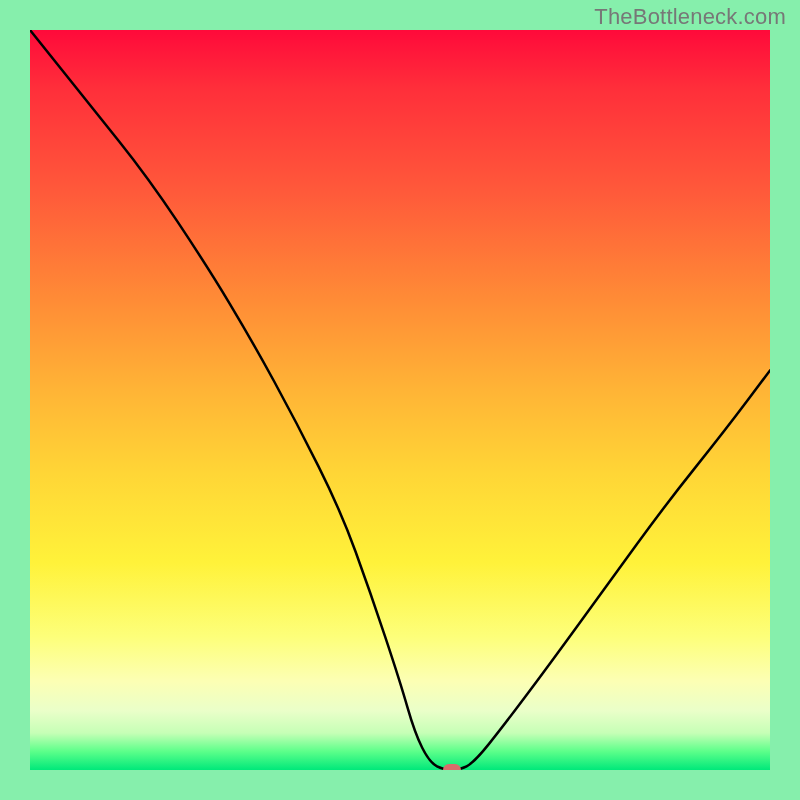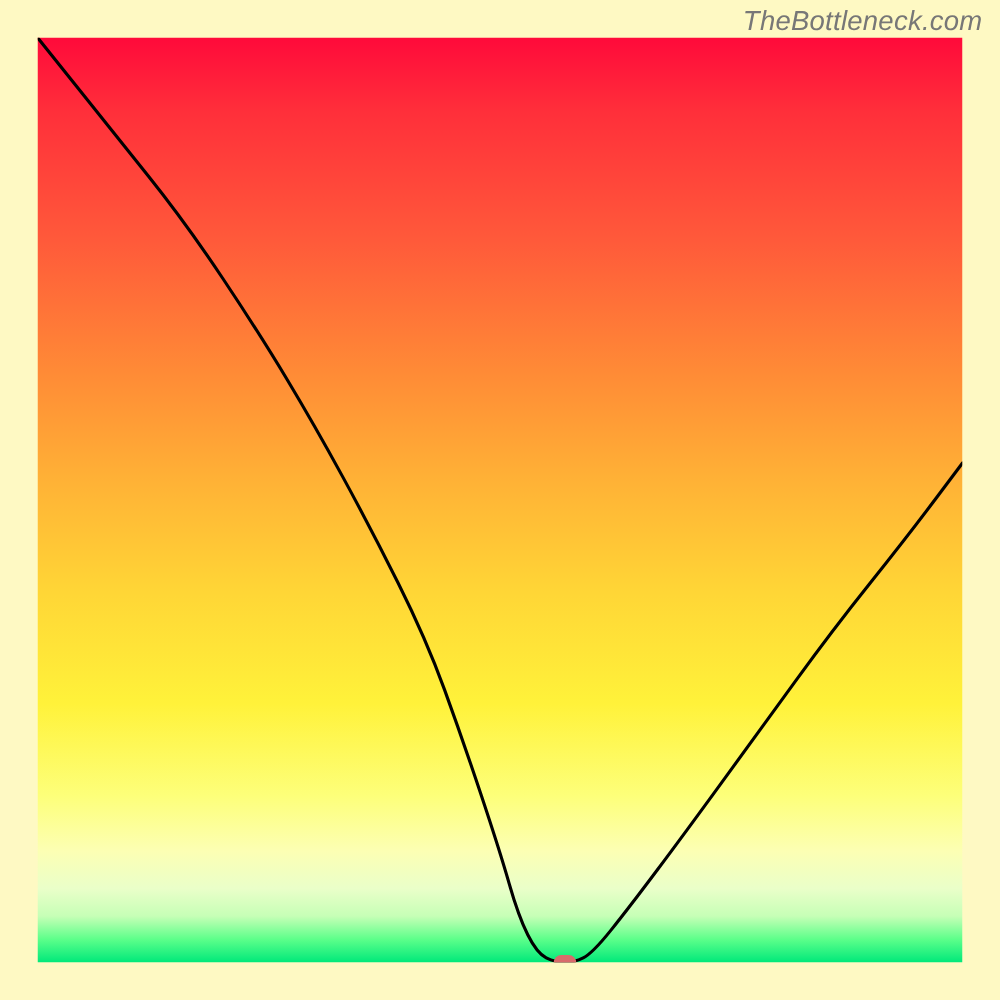--- a/index.html
+++ b/index.html
@@ -8,22 +8,21 @@
     width: 800px;
     height: 800px;
     background: #000;
     font-family: Arial, Helvetica, sans-serif;
     overflow: hidden;
   }
   .frame {
     position: relative;
     width: 800px;
     height: 800px;
-    background: #fef9c3;
-    font-style: italic;
+    background: #86efac;
   }
   .watermark {
     position: absolute;
     top: 4px;
     right: 14px;
     color: #777;
     font-size: 22px;
     font-weight: 500;
     letter-spacing: 0.2px;
     z-index: 20;

